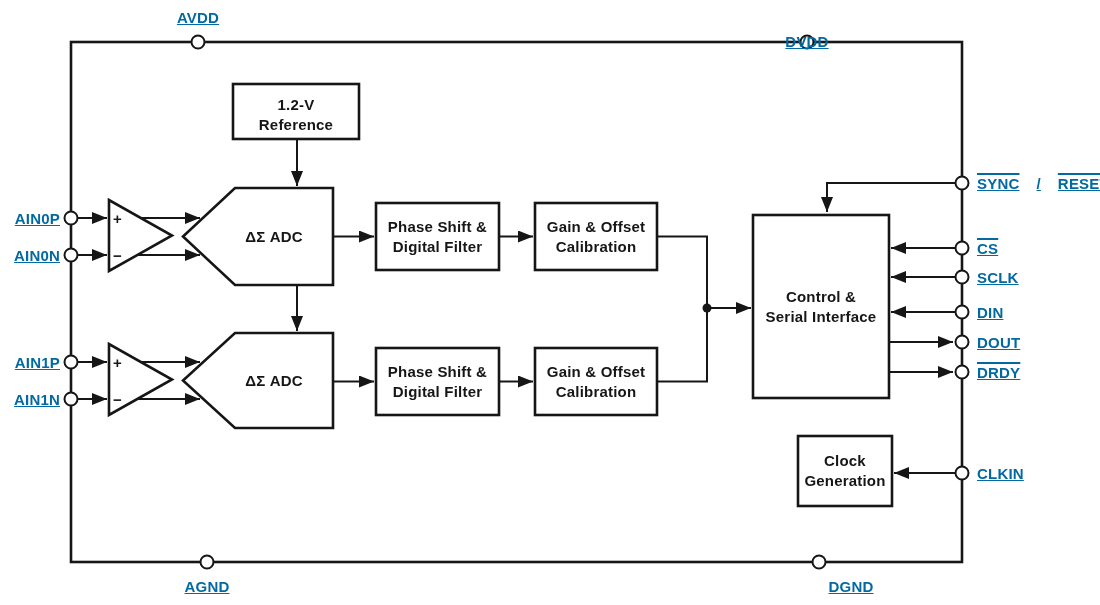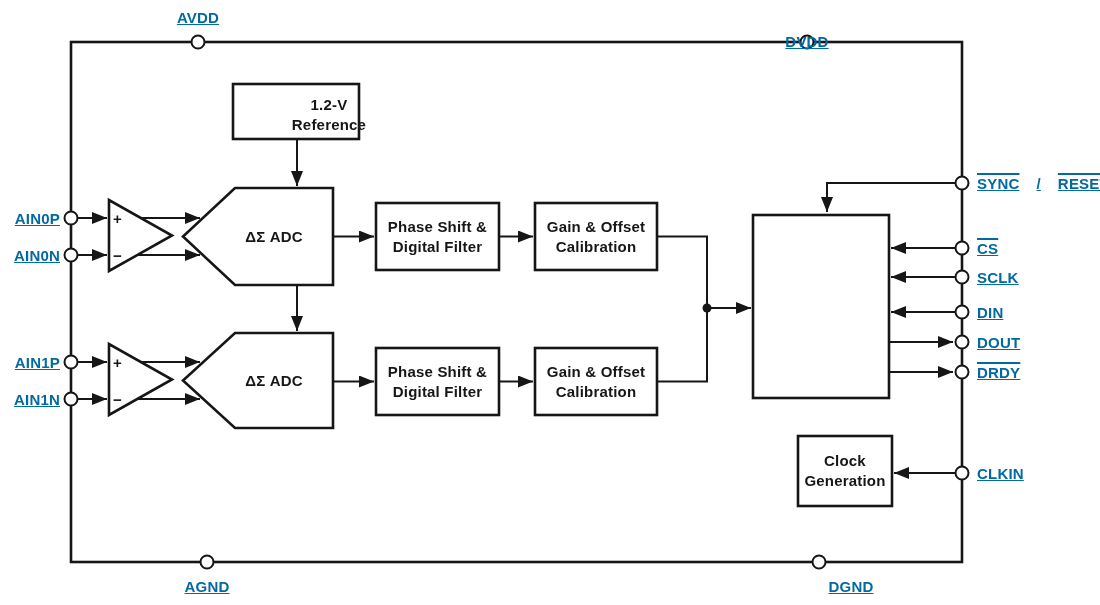--- a/index.html
+++ b/index.html
@@ -122,21 +122,21 @@
     <span class="ov">CS</span>
   </div>
   <div class="lbl" style="left:977px;top:266px;height:22px;">SCLK</div>
   <div class="lbl" style="left:977px;top:301px;height:22px;">DIN</div>
   <div class="lbl" style="left:977px;top:331px;height:22px;text-align:right;">DOUT</div>
   <div class="lbl" style="left:977px;top:361px;height:22px;">
     <span class="ov">DRDY</span>
   </div>
   <div class="lbl" style="left:977px;top:462px;height:22px;">CLKIN</div>
 
-  <div class="blklbl" style="left:222px;top:84px;width:126px;height:61px;padding-left:44px;">
+  <div class="blklbl" style="left:233px;top:84px;width:126px;height:61px;">
     <span>1.2-V</span>
     <span>Reference</span>
   </div>
   <div class="blklbl" style="left:216px;top:188px;width:116px;height:97px;">ΔΣ ADC</div>
   <div class="blklbl" style="left:216px;top:333px;width:116px;height:95px;">ΔΣ ADC</div>
   <div class="blklbl" style="left:376px;top:203px;width:123px;height:67px;">
     <span>Phase Shift &amp;</span>
     <span>Digital Filter</span>
   </div>
   <div class="blklbl" style="left:535px;top:203px;width:122px;height:67px;">
@@ -144,20 +144,24 @@
     <span>Calibration</span>
   </div>
   <div class="blklbl" style="left:376px;top:348px;width:123px;height:67px;">
     <span>Phase Shift &amp;</span>
     <span>Digital Filter</span>
   </div>
   <div class="blklbl" style="left:535px;top:348px;width:122px;height:67px;">
     <span>Gain &amp; Offset</span>
     <span>Calibration</span>
   </div>
+  <div class="blklbl" style="left:753px;top:215px;width:136px;height:183px;">
+    <span>Control &amp;</span>
+    <span>Serial Interface</span>
+  </div>
   <div class="blklbl" style="left:798px;top:436px;width:94px;height:70px;border-radius:7px;">
     <span>Clock</span>
     <span>Generation</span>
   </div>
 
   <div class="sign" style="left:110px;top:208px;width:15px;height:20px;">+</div>
   <div class="sign" style="left:110px;top:245px;width:15px;height:20px;">−</div>
   <div class="sign" style="left:110px;top:352px;width:15px;height:20px;">+</div>
   <div class="sign" style="left:110px;top:389px;width:15px;height:20px;">−</div>
 

